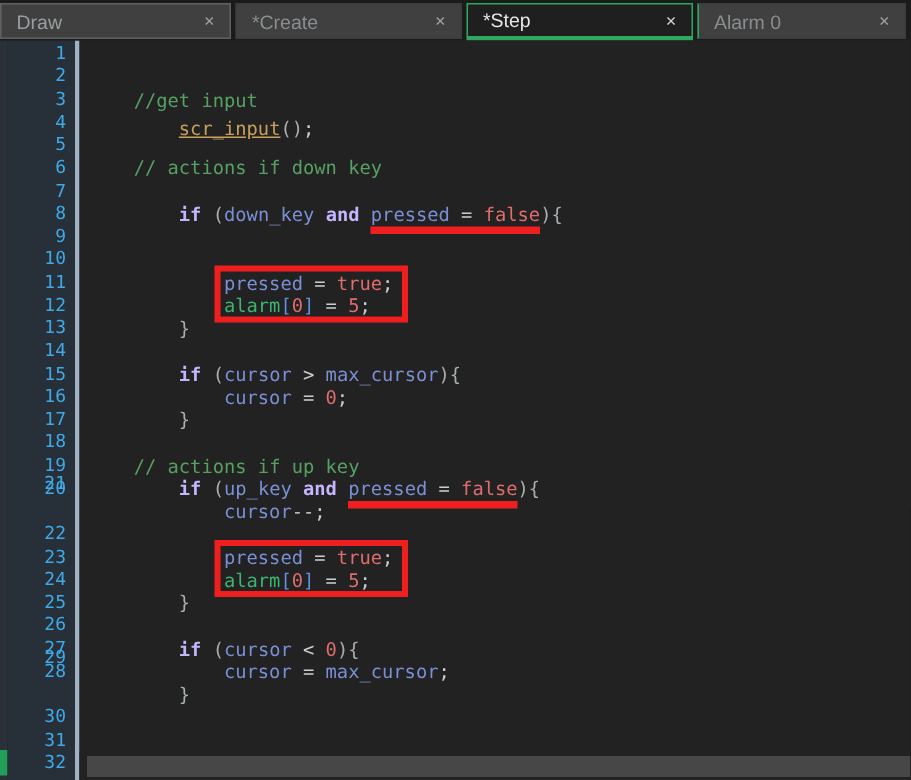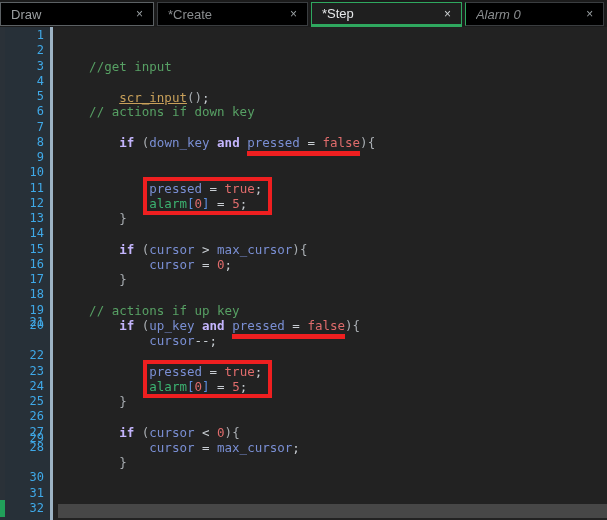--- a/index.html
+++ b/index.html
@@ -17,21 +17,21 @@
     position: absolute; left: 0; top: 0; width: 607px; height: 27px;
     background: #1b1b1b;
     display: flex; align-items: flex-start;
     padding: 2px 0 0 0;
   }
   .tab {
     position: relative;
     height: 24px;
     display: flex; align-items: center;
     padding: 0 8px 0 10px;
-    background: #000000;
+    background: #404040;
     border: 1px solid #3a3d40;
     margin-right: 3px;
     font-family: "Liberation Sans", sans-serif;
     font-size: 13px;
     color: #8a8d8f;
     cursor: default;
     user-select: none;
   }
   .tab .tab-label { flex: 1 1 auto; white-space: nowrap; overflow: hidden; }
   .tab .tab-close {
@@ -44,21 +44,21 @@
   }
   .tab.first { border-color: #5c6164; color: #9b9fa1; }
   .tab.active {
     background: #1f1f1f;
     border: 1px solid #2fa85f;
     border-bottom: 3px solid #2fa85f;
     color: #e6e8e9;
     height: 25px;
   }
   .tab.active .tab-close { color: #cfd3d5; }
-  .tab.neighbor-right { border-left-color: #2fa85f; font-style: italic; }
+  .tab.neighbor-right { border-left-color: #2fa85f; }
   #tab-draw   { width: 155px; }
   #tab-create { width: 152px; }
   #tab-step   { width: 152px; }
   #tab-alarm  { width: 140px; }
 
   
   #editor {
     position: absolute; left: 0; top: 27px; width: 607px; height: 493px;
     background: #222222;
     overflow: hidden;
@@ -206,21 +206,21 @@
         <div class="lnum" style="top: 404px;">29</div>
         <div class="lnum" style="top: 443.25px;">30</div>
         <div class="lnum" style="top: 458.5px;">31</div>
         <div class="lnum" style="top: 473.75px;">32</div>
       </div>
     <div id="gutter-rule"></div>
 
     <div id="code">
         <div class="cline" style="top: 16.25px;"></div>
         <div class="cline" style="top: 31.5px;">    <span class="cm">//get input</span></div>
-        <div class="cline" style="top: 63px;">        <span class="fn">scr_input</span><span class="pun">(</span><span class="pun">)</span>;</div>
+        <div class="cline" style="top: 51px;">        <span class="fn">scr_input</span><span class="pun">(</span><span class="pun">)</span>;</div>
         <div class="cline" style="top: 62px;"></div>
         <div class="cline" style="top: 77.25px;">    <span class="cm">// actions if down key</span></div>
         <div class="cline" style="top: 92.5px;"></div>
         <div class="cline" style="top: 107.75px;">        <span class="kw">if</span> <span class="pun">(</span><span class="var">down_key</span> <span class="kw">and</span> <span class="var">pressed</span> = <span class="lit">false</span><span class="pun">)</span><span class="pun">{</span></div>
         <div class="cline" style="top: 138.25px;"></div>
         <div class="cline" style="top: 153.5px;">            <span class="var">pressed</span> = <span class="lit">true</span>;</div>
         <div class="cline" style="top: 168.75px;">            <span class="grn">alarm</span><span class="brk">[</span><span class="lit">0</span><span class="brk">]</span> = <span class="lit">5</span>;</div>
         <div class="cline" style="top: 184px;">        <span class="pun">}</span></div>
         <div class="cline" style="top: 199.25px;"></div>
         <div class="cline" style="top: 214.5px;">        <span class="kw">if</span> <span class="pun">(</span><span class="var">cursor</span> &gt; <span class="var">max_cursor</span><span class="pun">)</span><span class="pun">{</span></div>

